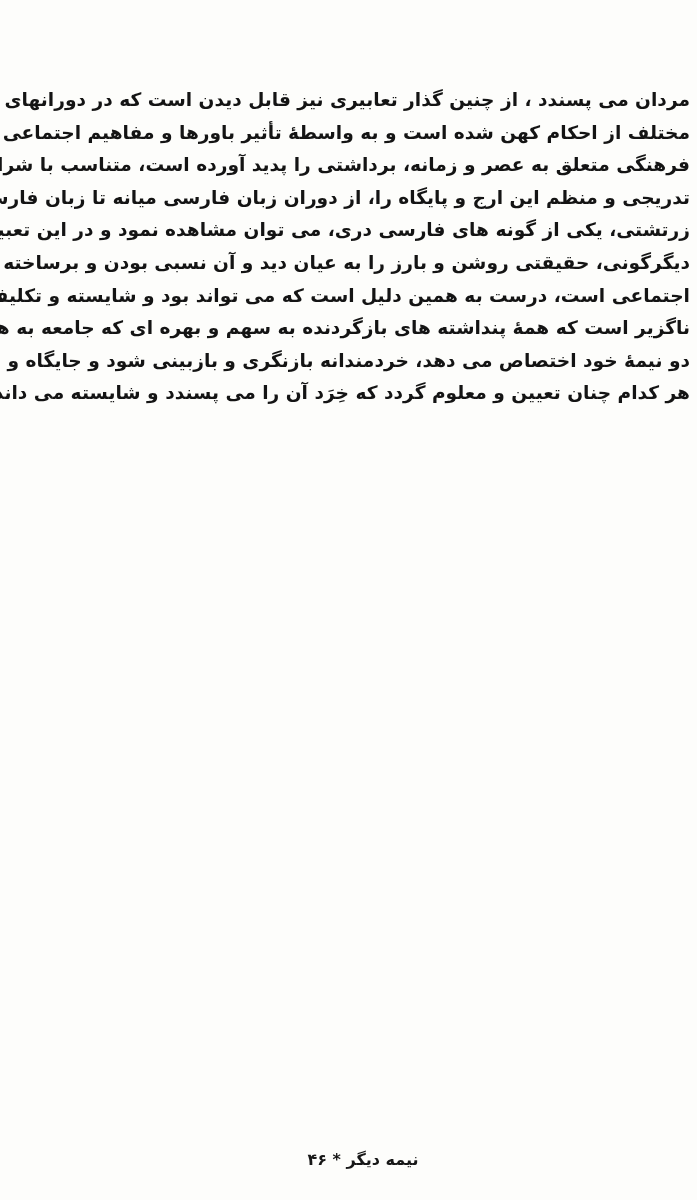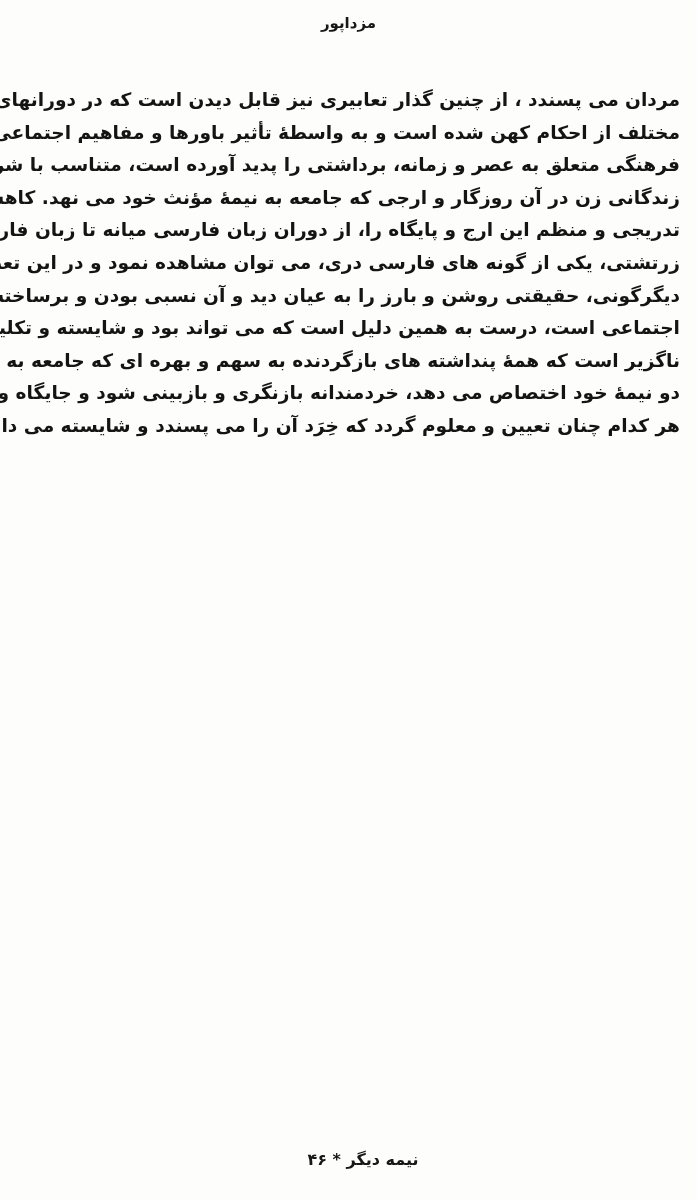--- a/index.html
+++ b/index.html
@@ -25,21 +25,21 @@
     right: 0;
     text-align: center;
     font-size: 15px;
     font-weight: 700;
     letter-spacing: 0.5px;
     color: #171717;
   }
   .body-paragraph {
     position: absolute;
     top: 84px;
-    right: 17px;
+    right: 7px;
     left: 7px;
     direction: rtl;
     unicode-bidi: embed;
   }
   .line {
     font-size: 18.6px;
     font-weight: 700;
     line-height: 32.6px;
     white-space: nowrap;
     text-align: justify;
@@ -62,27 +62,25 @@
     color: #171717;
     direction: rtl;
     margin-left: 29px;
   }
 </style>
 </head>
 <body>
 
 <div class="page">
 
-  <div class="running-head">مزداپور</div>
 
   <div class="body-paragraph">
       <div class="line">مردان می پسندد ، از چنین گذار تعابیری نیز قابل دیدن است که در دورانهای</div>
       <div class="line">مختلف از احکام کهن شده است و به واسطهٔ تأثیر باورها و مفاهیم اجتماعی و</div>
       <div class="line">فرهنگی متعلق به عصر و زمانه، برداشتی را پدید آورده است، متناسب با شرایط</div>
-      <div class="line">زندگانی زن در آن روزگار و ارجی که جامعه به نیمهٔ مؤنث خود می نهد. کاهش</div>
       <div class="line">تدریجی و منظم این ارج و پایگاه را، از دوران زبان فارسی میانه تا زبان فارسی</div>
       <div class="line">زرتشتی، یکی از گونه های فارسی دری، می توان مشاهده نمود و در این تعبیر و</div>
       <div class="line">دیگرگونی، حقیقتی روشن و بارز را به عیان دید و آن نسبی بودن و برساخته شدن</div>
       <div class="line">اجتماعی است، درست به همین دلیل است که می تواند بود و شایسته و تکلیف</div>
       <div class="line">ناگزیر است که همهٔ پنداشته های بازگردنده به سهم و بهره ای که جامعه به هر یك از</div>
       <div class="line">دو نیمهٔ خود اختصاص می دهد، خردمندانه بازنگری و بازبینی شود و جایگاه و ارج</div>
       <div class="line last">هر کدام چنان تعیین و معلوم گردد که خِرَد آن را می پسندد و شایسته می داند.</div>
     </div>
 
   <div class="page-footer">نیمه دیگر * ۴۶</div>

